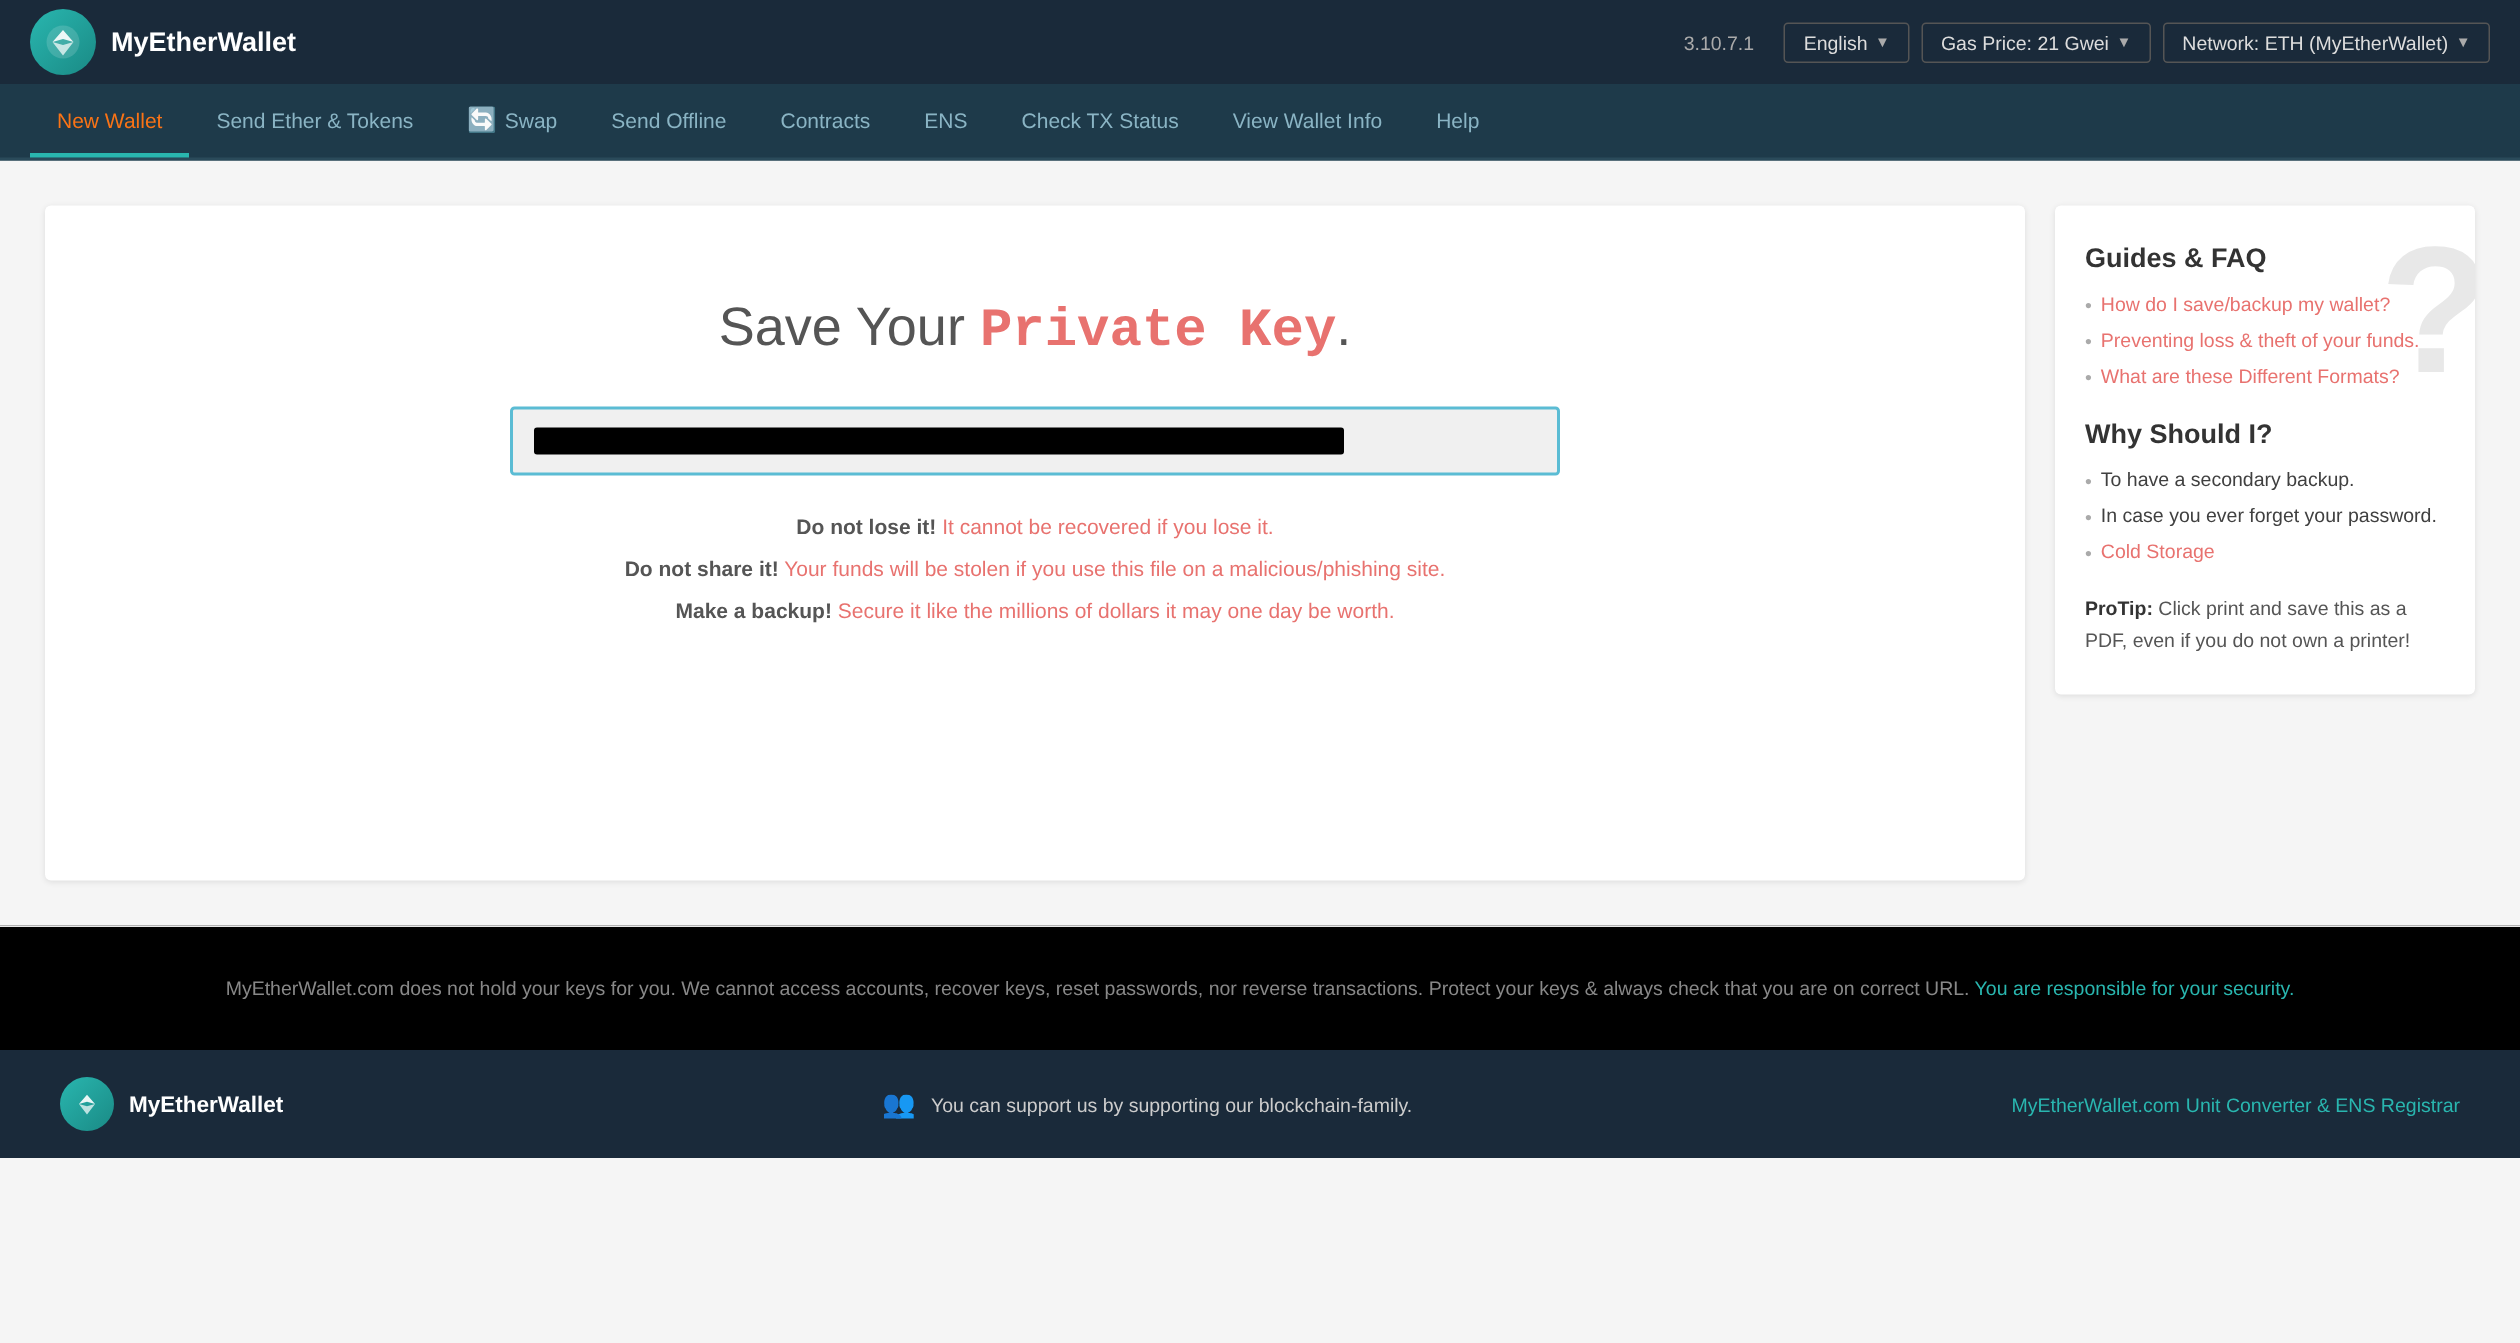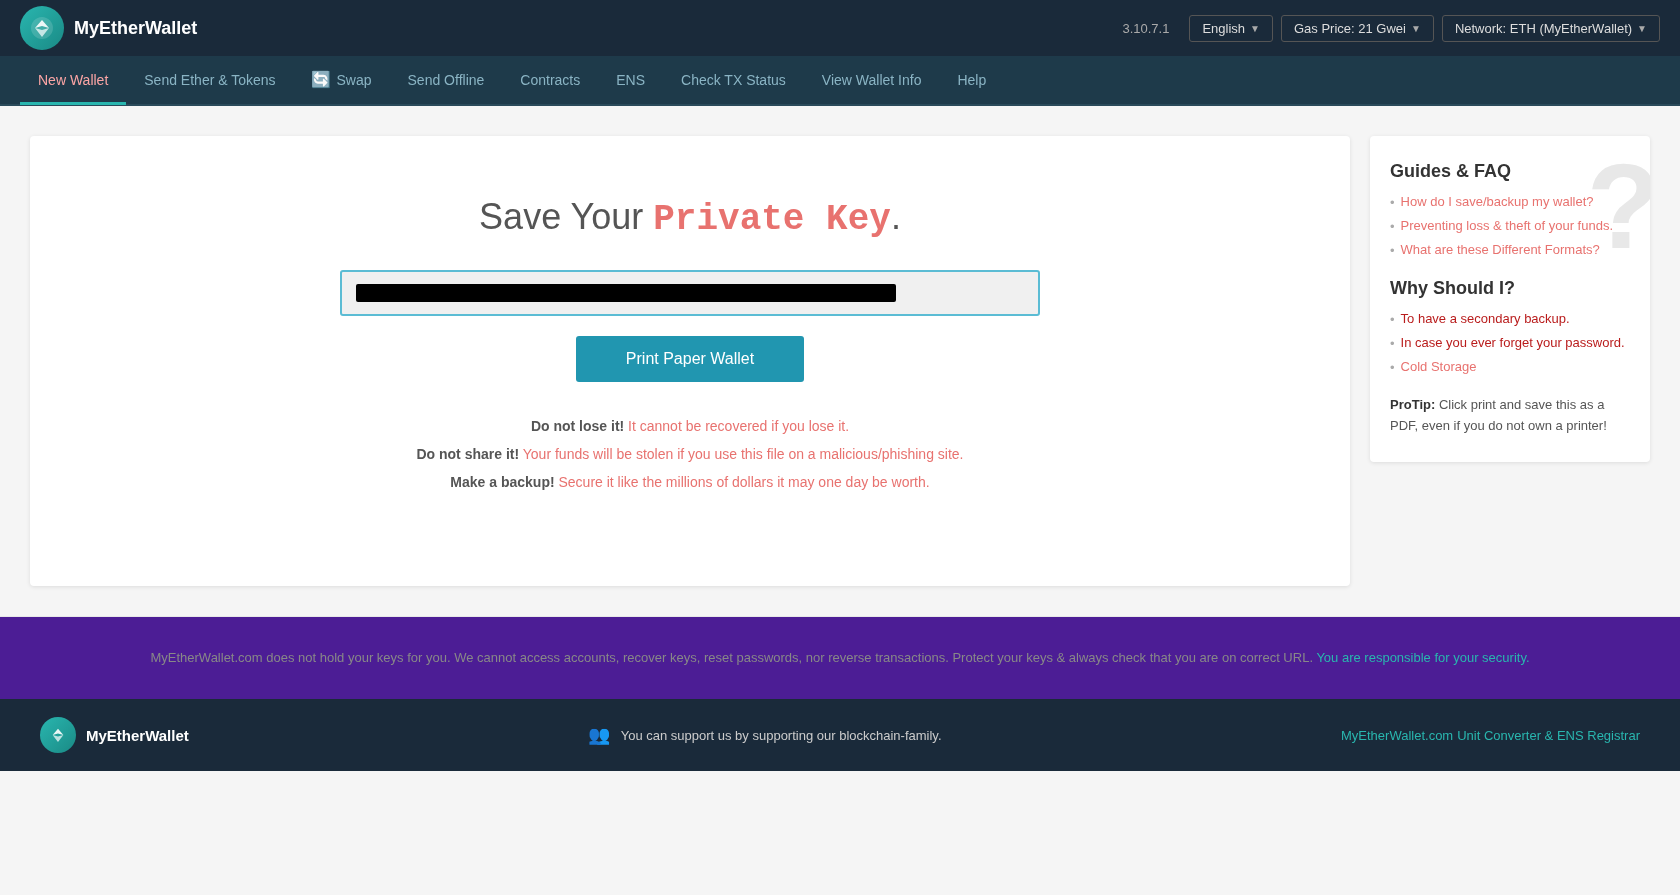--- a/index.html
+++ b/index.html
@@ -70,21 +70,21 @@
       padding: 14px 18px;
       cursor: pointer;
       text-decoration: none;
       display: flex;
       align-items: center;
       gap: 5px;
       border-bottom: 3px solid transparent;
       margin-bottom: -2px;
     }
     .nav-item.active {
-      color: #fca5a5;
+      color: #f97316;
       border-bottom: 3px solid #29b6af;
     }
     .nav-swap-icon { font-size: 16px; }
 
     
     .main-container {
       max-width: 1660px;
       margin: 0 auto;
       padding: 30px 20px;
       display: flex;
@@ -179,31 +179,31 @@
     .sidebar-list { list-style: none; margin-bottom: 20px; }
     .sidebar-list li {
       font-size: 13px;
       margin-bottom: 8px;
       display: flex;
       align-items: flex-start;
       gap: 6px;
     }
     .sidebar-list li::before { content: '•'; color: #aaa; margin-top: 1px; }
     .sidebar-link { color: #e8726f; text-decoration: none; font-size: 13px; }
-    .sidebar-text { color: #b91c1c; font-size: 13px; }
+    .sidebar-text { color: #404040; font-size: 13px; }
     .sidebar-protip {
       font-size: 13px;
       color: #555;
       line-height: 1.6;
     }
     .sidebar-protip strong { color: #333; }
 
     
     .footer-disclaimer {
-      background: #4c1d95;
+      background: #000000;
       border-top: 1px solid #e8e8e8;
       padding: 30px 60px;
       text-align: center;
       font-size: 13px;
       color: #888;
       line-height: 1.7;
     }
     .footer-disclaimer .security-link { color: #29b6af; text-decoration: none; }
 
     
@@ -316,23 +316,20 @@
     <h1 class="title">
       <span>Save Your </span><span class="title-highlight">Private Key</span><span>.</span>
     </h1>
 
     <div style="width:700px; position:relative; margin-bottom:20px;">
       <div style="border: 2px solid #5bbcd4; border-radius:3px; background:#f0f0f0; padding: 12px 14px; display:flex; align-items:center;">
         <span class="key-redacted"></span>
       </div>
     </div>
 
-    <button class="print-btn">
-      <span>Print Paper Wallet</span>
-    </button>
 
     <div class="warnings">
       <div>
         <span class="warn-bold">Do not lose it!</span>
         <span class="warn-orange"> It cannot be recovered if you lose it.</span>
       </div>
       <div>
         <span class="warn-bold">Do not share it!</span>
         <span class="warn-orange"> Your funds will be stolen if you use this file on a malicious/phishing site.</span>
       </div>

